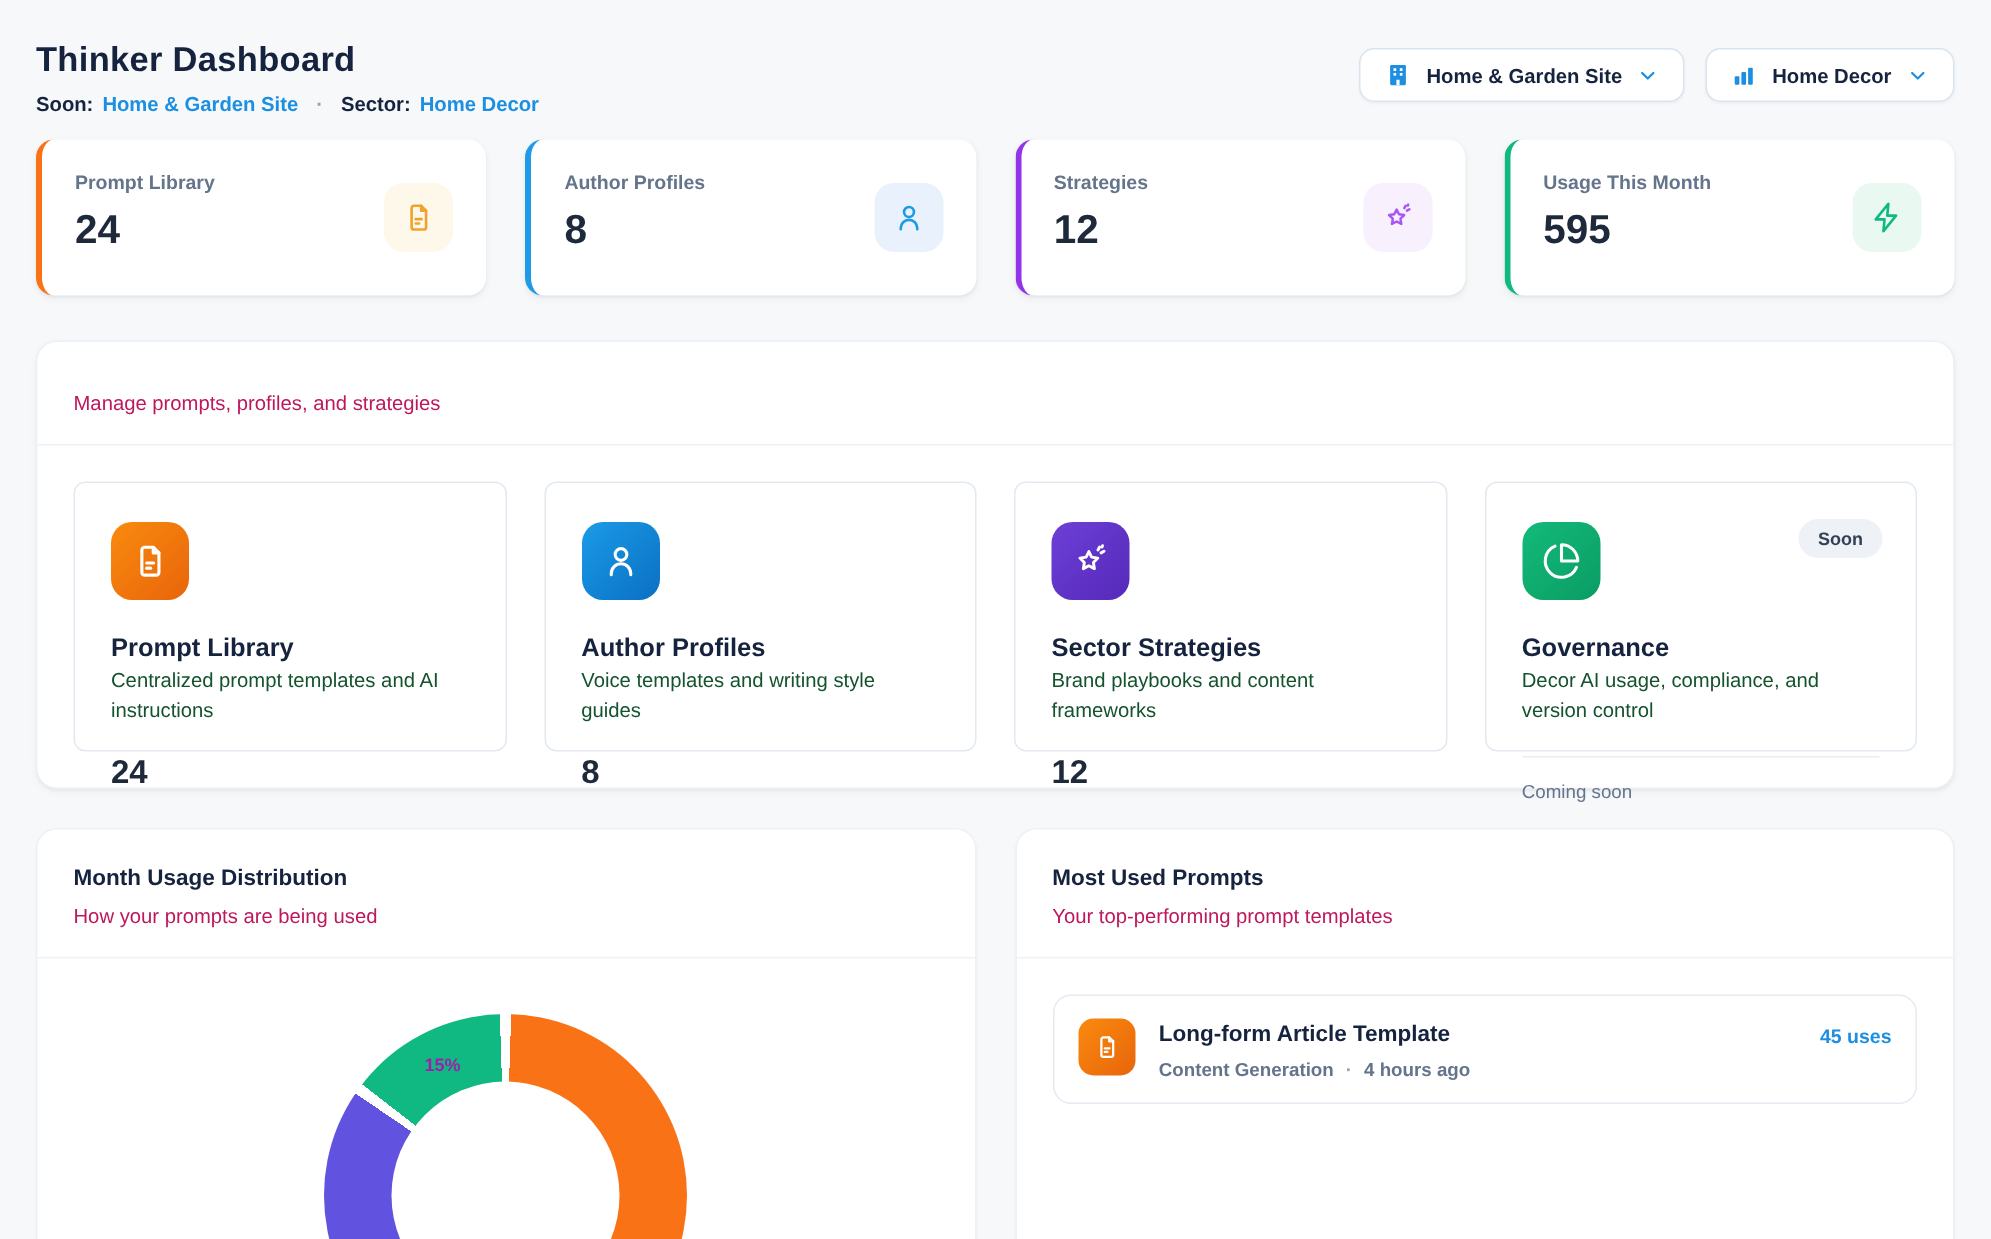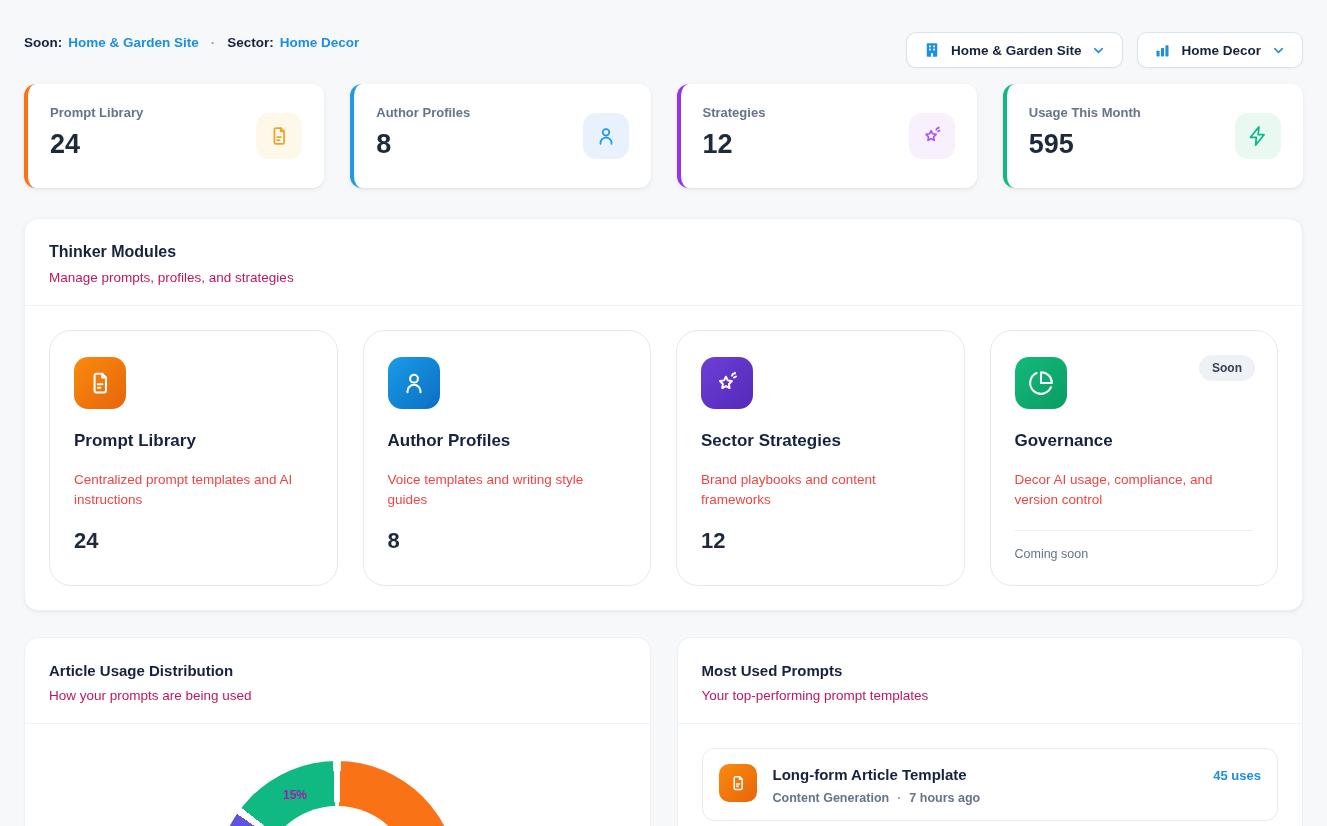--- a/index.html
+++ b/index.html
@@ -49,29 +49,29 @@
     background: #fff; border: 1px solid #edf1f6; border-radius: 14px;
     box-shadow: 0 1px 2px rgba(16,24,40,.04), 0 2px 6px rgba(16,24,40,.04);
     margin-top: 30px;
   }
   .panel-header { padding: 24px 24px 20px 24px; border-bottom: 1px solid #eef2f6; }
   .panel-title { font-size: 16px; font-weight: 800; color: #16233f; }
   .panel-subtitle { margin-top: 9px; font-size: 13.5px; color: #be185d; }
 
   .modules-grid { display: grid; grid-template-columns: repeat(4, 1fr); gap: 25px; padding: 24px; }
   .module-card {
-    position: relative; border: 1px solid #e3e9f0; border-radius: 22px;
-    padding: 26px 24px; height: 256px; background: #fff; cursor: pointer;
+    position: relative; border: 1px solid #e3e9f0; border-radius: 8px;
+    padding: 26px 24px; height: 180px; background: #fff; cursor: pointer;
   }
   .module-icon {
     width: 52px; height: 52px; border-radius: 14px;
     display: flex; align-items: center; justify-content: center; color: #fff;
   }
   .module-title { margin-top: 22px; font-size: 17px; font-weight: 800; color: #16233f; }
-  .module-desc { margin-top: 19px; font-size: 13.5px; line-height: 1.5; color: #ef4444; }
+  .module-desc { margin-top: 2px; font-size: 13.5px; line-height: 1.5; color: #14532d; }
   .module-count { margin-top: 17px; font-size: 22px; font-weight: 800; color: #1e293b; }
   .soon-badge {
     position: absolute; top: 24px; right: 22px;
     background: #eef1f6; color: #334155; font-size: 12px; font-weight: 700;
     padding: 6px 13px; border-radius: 999px;
   }
   .gov-divider { margin-top: 19px; border-top: 1px solid #e8edf3; }
   .coming-soon { margin-top: 16px; font-size: 12.5px; color: #64748b; }
 
   
@@ -105,20 +105,21 @@
   .prompt-meta { margin-top: 8px; font-size: 12.5px; font-weight: 600; color: #64748b; display: flex; gap: 8px; align-items: center; }
   .prompt-uses { margin-left: auto; margin-top: 4px; font-size: 13px; font-weight: 800; color: #1d8fe1; white-space: nowrap; text-align: right; }
 </style>
 </head>
 <body>
 
 <div class="page">
 
   <div class="header">
     <div>
+      <div class="page-title">Thinker Dashboard</div>
       <div class="subtitle-row">
         <span>Soon:</span>
         <a class="blue-link" href="#">Home &amp; Garden Site</a>
         <span class="dot-sep">·</span>
         <span>Sector:</span>
         <a class="blue-link" href="#">Home Decor</a>
       </div>
     </div>
     <div class="selectors">
       <button class="selector-btn">
@@ -198,21 +199,20 @@
       <div class="stat-chip" style="background-color: rgb(233, 249, 241); color: rgb(16, 185, 129);">
         <svg width="22" height="22" viewBox="0 0 24 24" fill="none" stroke="currentColor" stroke-width="1.9" stroke-linecap="round" stroke-linejoin="round">
             <path d="M13 2 3.8 13.4h6.4L9.4 22l9.2-11.4h-6.4z"></path>
           </svg>
       </div>
     </div>
   </div>
 
   <div class="panel">
     <div class="panel-header">
-      <div class="panel-title">Thinker Modules</div>
       <div class="panel-subtitle">Manage prompts, profiles, and strategies</div>
     </div>
     <div class="modules-grid">
 
       <div class="module-card">
         <div class="module-icon" style="background: linear-gradient(135deg, rgb(249, 138, 14), rgb(232, 101, 11));">
           <svg width="26" height="26" viewBox="0 0 24 24" fill="none" stroke="currentColor" stroke-width="1.9" stroke-linecap="round" stroke-linejoin="round">
               <path d="M14 3.5H8.7A1.7 1.7 0 0 0 7 5.2V19a1.7 1.7 0 0 0 1.7 1.7h7.1a1.7 1.7 0 0 0 1.7-1.7V7z"></path>
               <path d="M14 3.5V7h3.5"></path>
               <path d="M10 13.2h4.2"></path>
@@ -264,21 +264,21 @@
         <div class="coming-soon">Coming soon</div>
       </div>
 
     </div>
   </div>
 
   <div class="bottom-row">
 
     <div class="bottom-card">
       <div class="panel-header">
-        <div class="panel-title" style="font-size:15px">Article Usage Distribution</div>
+        <div class="panel-title" style="font-size:15px">Month Usage Distribution</div>
         <div class="panel-subtitle">How your prompts are being used</div>
       </div>
       <div class="chart-area">
         <div class="donut" id="donut" style="background: conic-gradient(rgb(255, 255, 255) 0%, rgb(255, 255, 255) 0.5%, rgb(249, 115, 22) 0.5%, rgb(249, 115, 22) 39.5%, rgb(255, 255, 255) 39.5%, rgb(255, 255, 255) 40%, rgb(255, 255, 255) 40%, rgb(255, 255, 255) 40.5%, rgb(14, 165, 233) 40.5%, rgb(14, 165, 233) 64.5%, rgb(255, 255, 255) 64.5%, rgb(255, 255, 255) 65%, rgb(255, 255, 255) 65%, rgb(255, 255, 255) 65.5%, rgb(97, 83, 224) 65.5%, rgb(97, 83, 224) 84.5%, rgb(255, 255, 255) 84.5%, rgb(255, 255, 255) 85%, rgb(255, 255, 255) 85%, rgb(255, 255, 255) 85.5%, rgb(16, 185, 129) 85.5%, rgb(16, 185, 129) 99.5%, rgb(255, 255, 255) 99.5%, rgb(255, 255, 255) 100%);">
           <div class="donut-hole"></div>
         </div>
         <span class="donut-label">15%</span>
       </div>
     </div>
 
@@ -295,21 +295,21 @@
                 <path d="M14 3.5V7h3.5"></path>
                 <path d="M10 13.2h4.2"></path>
                 <path d="M10 16.4h2.4"></path>
               </svg>
           </div>
           <div>
             <div class="prompt-title">Long-form Article Template</div>
             <div class="prompt-meta">
               <span>Content Generation</span>
               <span class="dot-sep" style="margin:0">·</span>
-              <span>7 hours ago</span>
+              <span>4 hours ago</span>
             </div>
           </div>
           <div class="prompt-uses">45 uses</div>
         </div>
       </div>
     </div>
 
   </div>
 </div>
 

